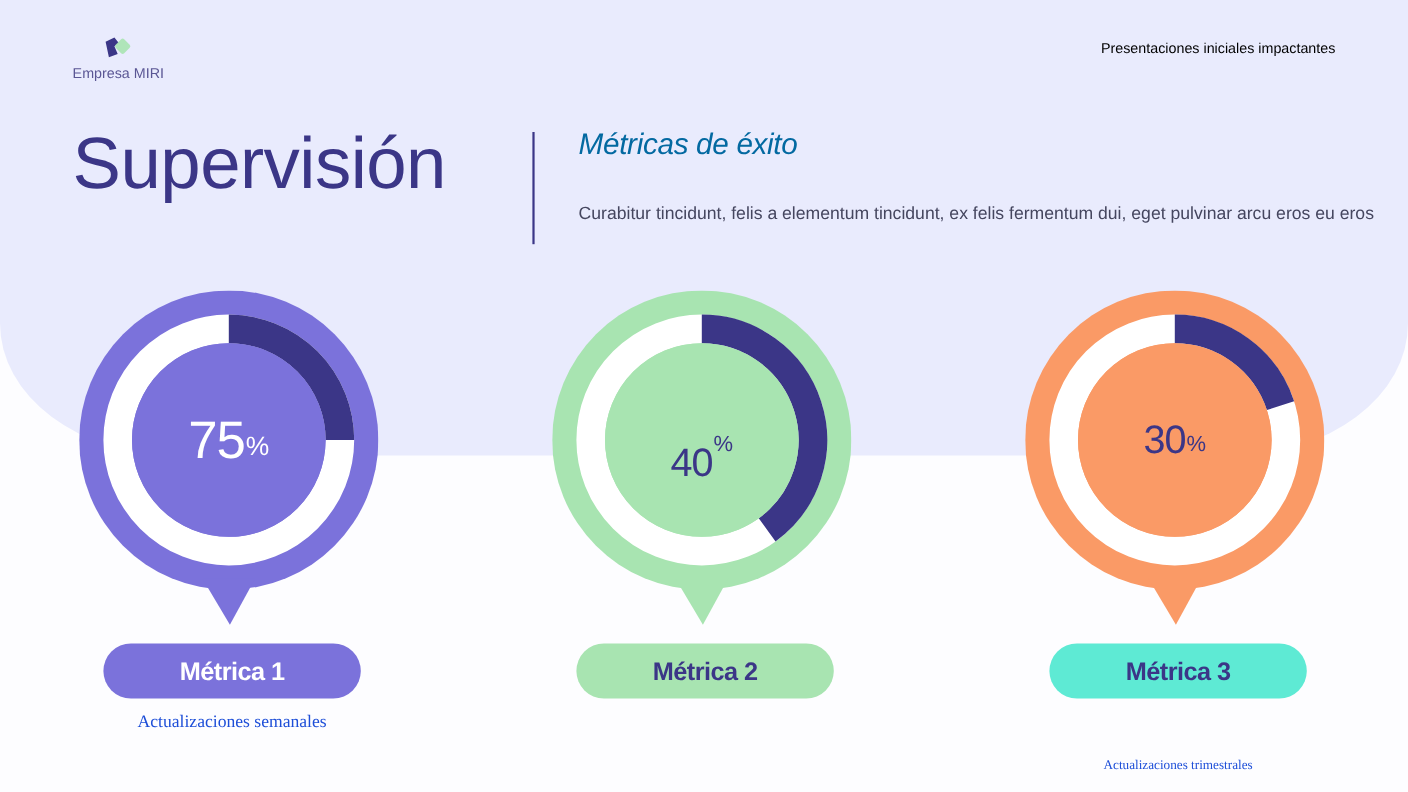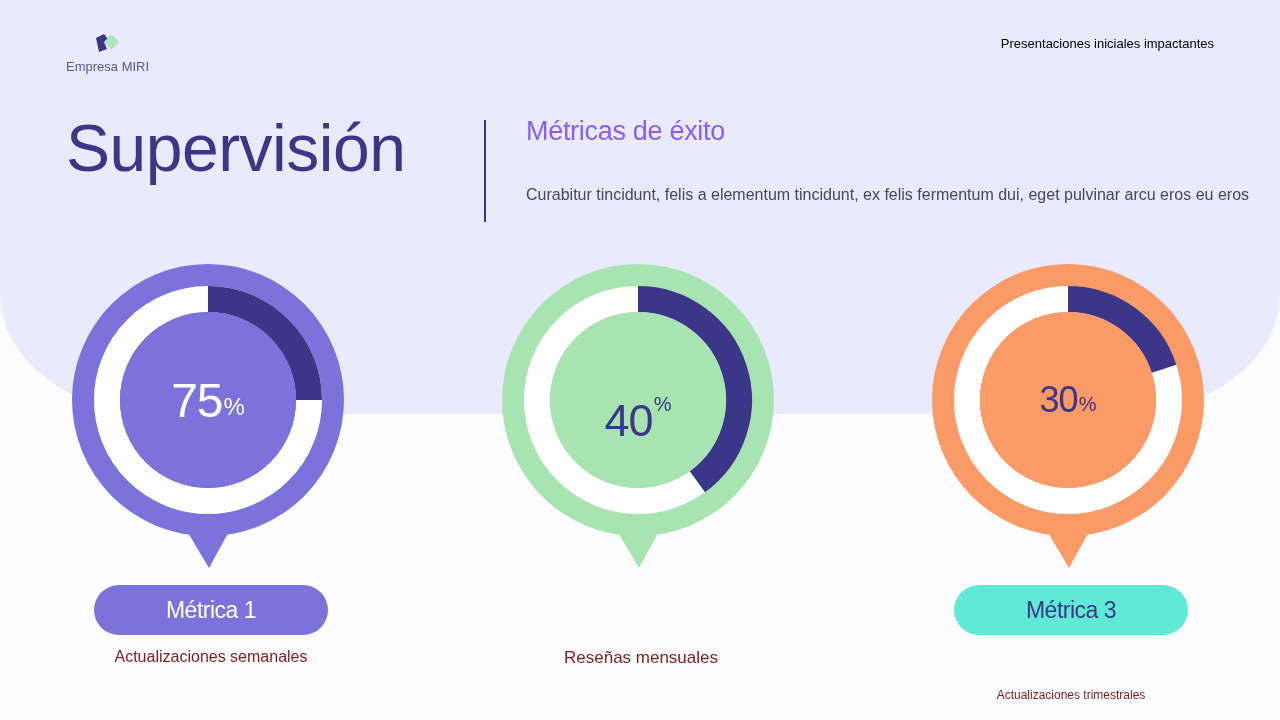--- a/index.html
+++ b/index.html
@@ -18,40 +18,40 @@
   .brand-name { font-size: 13px; color: #5a5694; }
 
   .tagline { position: absolute; right: 66px; top: 36px; font-size: 13px; color: #000000; }
 
   .title {
     position: absolute; left: 66px; top: 110px;
     font-size: 66px; font-weight: 400; color: #3b3687; letter-spacing: -0.5px;
   }
   .divider { position: absolute; left: 484px; top: 120px; width: 2px; height: 102px; background: #3b3687; }
 
-  .subtitle { position: absolute; left: 526px; top: 116px; font-size: 27px; color: #8b5cf6; letter-spacing: -0.3px; }
+  .subtitle { position: absolute; left: 526px; top: 116px; font-size: 27px; color: #0369a1; letter-spacing: -0.3px; font-style: italic; }
   .desc { position: absolute; left: 526px; top: 186px; font-size: 16px; color: #45465f; }
 
   .metric { position: absolute; top: 264px; width: 272px; }
   .metric svg { display: block; }
   .metric-pct {
     position: absolute; left: 0; top: 0; width: 272px; height: 272px;
     display: flex; align-items: center; justify-content: center;
   }
   .pct-num { font-size: 48px; letter-spacing: -1px; }
   .pct-sign { font-size: 24px; margin-left: 1px; margin-top: 14px; }
 
   .pill {
     position: absolute; top: 321px; left: 22px; width: 234px; height: 50px;
     border-radius: 25px; display: flex; align-items: center; justify-content: center;
-    font-size: 23px; font-weight: 400; letter-spacing: -0.5px;
+    font-size: 23px; font-weight: 700; letter-spacing: -0.5px;
   }
   .caption {
     position: absolute; top: 384px; left: 0; width: 278px; text-align: center;
-    font-size: 16px; color: #7f1d1d;
+    font-size: 16px; color: #1d4ed8; font-family: Liberation Serif, serif;
   }
 </style>
 </head>
 <body>
 
 <div class="bg-shape"></div>
 
 <div class="brand">
   <span class="brand-logo">
     <svg width="26" height="20" viewBox="0 0 26 20">
@@ -87,24 +87,24 @@
 
 <div class="metric" style="left:502px;">
   <svg width="272" height="306" viewBox="0 0 272 306">
     <circle cx="136" cy="136" r="136" fill="#a8e4b1"></circle>
     <polygon points="112,262 160,262 137,304" fill="#a8e4b1"></polygon>
     <circle cx="136" cy="136" r="101" fill="none" stroke="#ffffff" stroke-width="26"></circle>
     <path d="M136 35 A101 101 0 0 1 195.4 217.7" fill="none" stroke="#3b3687" stroke-width="26"></path>
     <circle cx="136" cy="136" r="88" fill="#a8e4b1"></circle>
   </svg>
   <div class="metric-pct" style="color:#3b3687;">
-    <span class="pct-num" style="font-size:45px;margin-top:41px;">40</span>
+    <span class="pct-num" style="font-size:36px;margin-top:41px;">40</span>
       <span class="pct-sign" style="font-size:20px;margin-top:8px;">%</span>
   </div>
-  <div class="caption" style="font-size:17px;">Reseñas mensuales</div>
+  <div class="pill" style="background:#a8e4b1;color:#3b3687;">Métrica 2</div>
 </div>
 
 <div class="metric" style="left:932px;">
   <svg width="272" height="306" viewBox="0 0 272 306">
     <circle cx="136" cy="136" r="136" fill="#fa9a66"></circle>
     <polygon points="112,262 160,262 137,304" fill="#fa9a66"></polygon>
     <circle cx="136" cy="136" r="101" fill="none" stroke="#ffffff" stroke-width="26"></circle>
     <path d="M136 35 A101 101 0 0 1 232.1 104.8" fill="none" stroke="#3b3687" stroke-width="26"></path>
     <circle cx="136" cy="136" r="88" fill="#fa9a66"></circle>
   </svg>

